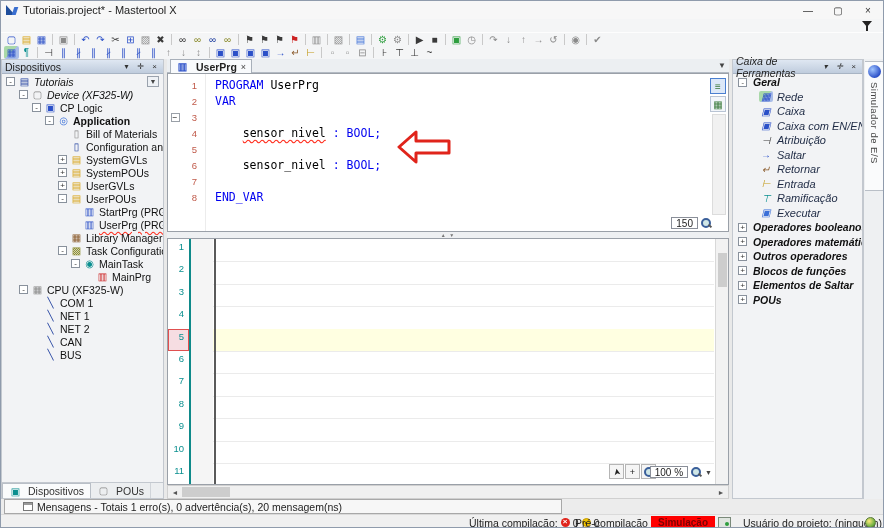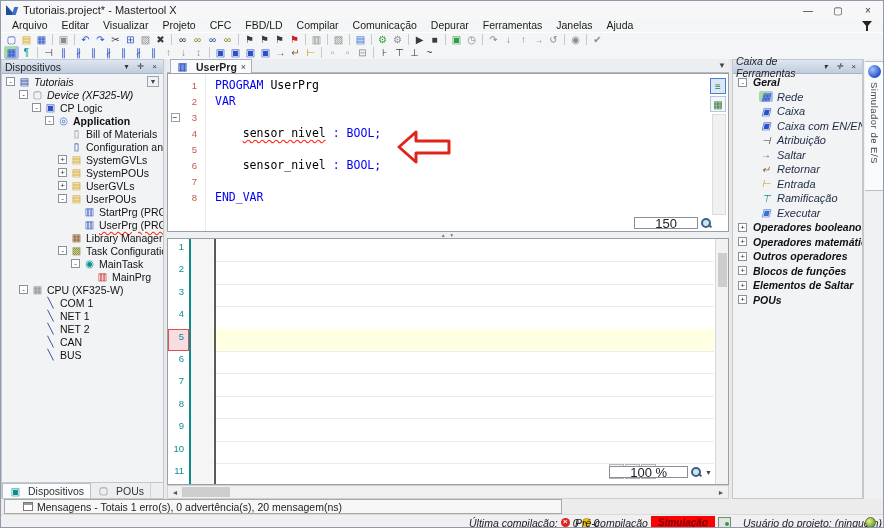--- a/index.html
+++ b/index.html
@@ -73,21 +73,21 @@
   .ctext{padding-left:13px;}
   .sgkw{color:#0000f0;font-weight:normal;}
   .sgpl{color:#000;}
   .sgsq{color:#000;text-decoration:underline;text-decoration-style:wavy;text-decoration-color:#ff2a1a;text-underline-offset:2px;}
   .arrow{position:absolute;left:229px;top:55px;}
   .vbtn{position:absolute;right:2px;width:16px;height:16px;border:1px solid #b9c4d4;background:#f3f6fa;
         display:flex;align-items:center;justify-content:center;font-size:10px;color:#3a7a3a;}
   .vbtn.sel{border:1px solid #4a7fd0;background:#dce8f8;}
   .declscroll{position:absolute;right:2px;top:40px;bottom:16px;width:14px;background:#f1f1f1;border:1px solid #dcdcdc;}
   .zoombox{position:absolute;display:flex;align-items:center;gap:2px;}
-  .zval{border:1px solid #8a8f99;background:#fff;font-size:13px;color:#222;padding:0 20px;height:12px;display:flex;align-items:center;}
+  .zval{border:1px solid #8a8f99;background:#fff;font-size:10px;color:#222;padding:0 4px;height:12px;display:flex;align-items:center;}
   .lens{width:12px;height:12px;position:relative;flex:none;}
   .lens::before{content:"";position:absolute;left:1px;top:1px;width:6px;height:6px;border:2px solid #3a5f9a;border-radius:50%;background:#cfe6e6;}
   .lens::after{content:"";position:absolute;left:8px;top:8px;width:4px;height:2px;background:#555;transform:rotate(45deg);}
   .splitter{position:absolute;top:173px;left:0;right:0;height:6px;background:#eef0f2;display:flex;align-items:center;justify-content:center;}
   .splitter::before{content:"▲ ▼";font-size:5px;color:#777;letter-spacing:1px;}
   .ladder{position:absolute;top:179px;left:0;width:562px;height:247px;background:#fff;border:1px solid #9aa0a8;overflow:hidden;}
   .lnum{position:absolute;width:16px;text-align:right;color:#0a8f8f;font-size:9.5px;}
   .tealline{position:absolute;left:21px;top:0;bottom:0;width:2px;background:#0f8a8a;}
   .gutter{position:absolute;left:23px;top:0;bottom:0;width:22px;background:#f5f5f5;}
   .rail{position:absolute;left:46px;top:0;bottom:0;width:2px;background:#5a5a5a;}
@@ -117,21 +117,21 @@
   .sidetab{position:absolute;left:1px;top:2px;width:20px;height:130px;background:#fafbfc;border:1px solid #b9bfc7;
            border-left:none;border-radius:0 3px 3px 0;display:flex;flex-direction:column;align-items:center;padding-top:3px;}
   .shell{width:13px;height:13px;border-radius:50%;background:radial-gradient(circle at 35% 35%,#9fc4ff,#2b50c8 70%,#16307f);flex:none;}
   .vlabel{margin-top:4px;writing-mode:vertical-rl;font-size:9.5px;color:#444;letter-spacing:0.5px;}
   
   .msgband{position:absolute;top:498px;left:0;right:0;height:15px;background:#ececec;}
   .msgbox{position:absolute;left:3px;top:0;height:15px;width:558px;background:#f7f7f7;border:1px solid #a8a8a8;
           display:flex;align-items:center;gap:4px;padding:0 18px;font-size:10.5px;color:#222;}
   .msgic{width:10px;height:9px;border:1px solid #777;background:#fff;position:relative;flex:none;}
   .msgic::before{content:"";position:absolute;left:0;top:0;right:0;height:2px;background:#9a9a9a;}
-  .statusbar{position:absolute;top:513px;left:0;right:0;height:15px;background:#f0f0f0;border-top:1px solid #dadada;font-size:10.5px;color:#222;font-style:italic;}
+  .statusbar{position:absolute;top:513px;left:0;right:0;height:15px;background:#f0f0f0;border-top:1px solid #dadada;font-size:10.5px;color:#222;}
   .stitem{position:absolute;top:0;height:15px;display:flex;align-items:center;gap:3px;}
   .dot-err{width:9px;height:9px;border-radius:50%;background:#e0241b;position:relative;flex:none;}
   .dot-err::before{content:"×";position:absolute;left:2px;top:-1px;color:#fff;font-size:8px;font-weight:bold;}
   .dot-warn{width:9px;height:9px;border-radius:50%;background:#f2c500;border:1px solid #c49a00;position:relative;flex:none;}
   .dot-warn::before{content:"";position:absolute;left:2.5px;top:2.5px;width:2px;height:2px;background:#6a5500;border-radius:50%;}
   .ring-err{width:9px;height:9px;border-radius:50%;background:#fff;border:2px solid #e0241b;position:relative;flex:none;}
   .ring-err::before{content:"×";position:absolute;left:0.5px;top:-3px;color:#e0241b;font-size:8px;font-weight:bold;}
   .badge-sim{background:#ff0000;color:#7b0000;font-weight:bold;font-size:10px;height:13px;display:flex;align-items:center;padding:0 7px;}
   .plcic{width:13px;height:11px;background:#dfe5df;border:1px solid #7a8a7a;position:relative;flex:none;}
   .plcic::before{content:"";position:absolute;right:1px;bottom:1px;width:4px;height:4px;border-radius:50%;background:#2e9e3e;}
@@ -147,21 +147,20 @@
     <span class="appicon"></span>
     <span class="wtitle">Tutoriais.project* - Mastertool X</span>
     <span class="winbtns">
       <span class="winbtn">—</span>
       <span class="winbtn">▢</span>
       <span class="winbtn">×</span>
     </span>
   </div>
 
   <div class="menubar">
-    <span><span class="mi">Arquivo</span><span class="mi">Editar</span><span class="mi">Visualizar</span><span class="mi">Projeto</span><span class="mi">CFC</span><span class="mi">FBD/LD</span><span class="mi">Compilar</span><span class="mi">Comunicação</span><span class="mi">Depurar</span><span class="mi">Ferramentas</span><span class="mi">Janelas</span><span class="mi">Ajuda</span></span>
     <span class="funnel"></span>
   </div>
 
   <div class="tb tb1">
       <span class="ticn c-blue">▢</span>
       <span class="ticn c-yellow">▤</span>
       <span class="ticn c-blue">▦</span>
       <span class="tsep"></span>
       <span class="ticn c-gray">▣</span>
       <span class="tsep"></span>

